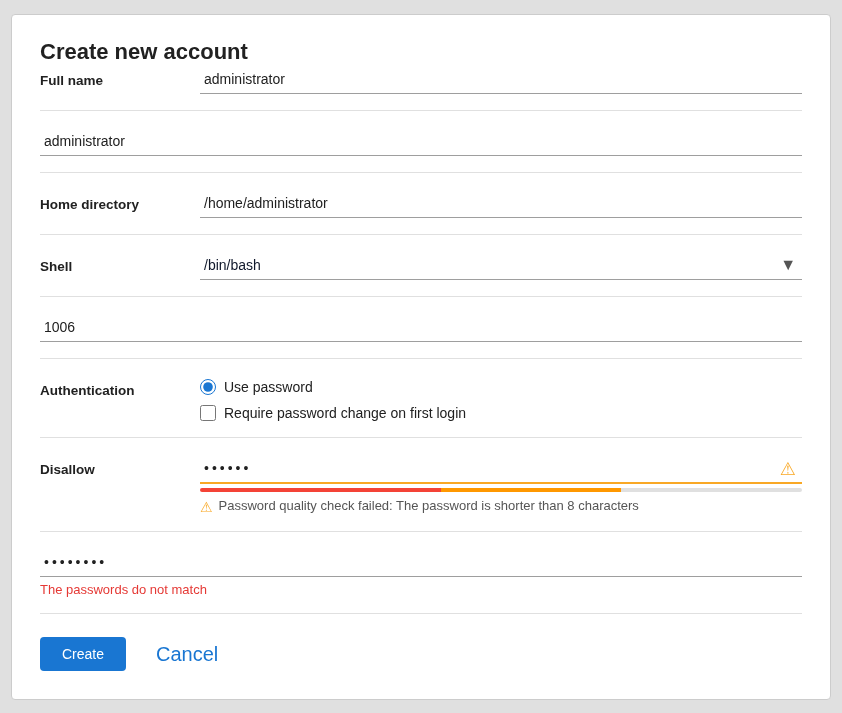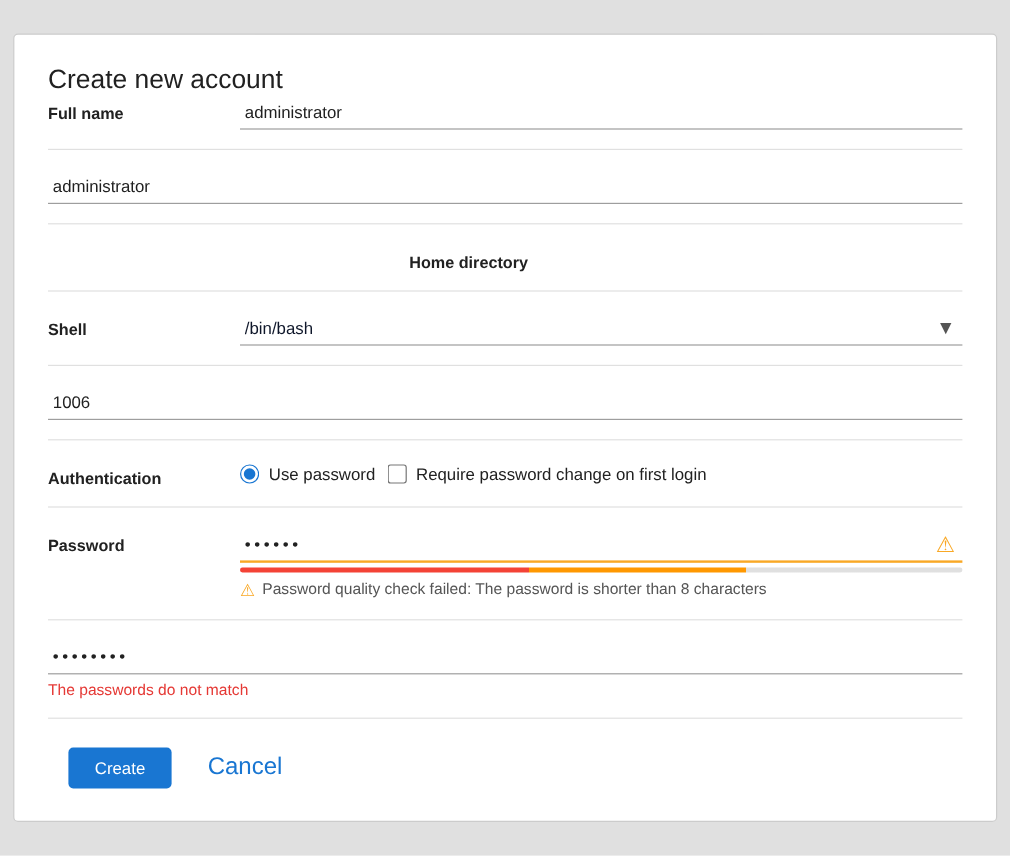--- a/index.html
+++ b/index.html
@@ -15,30 +15,29 @@
     }
     .dialog {
       background: #fff;
       border: 1px solid #ccc;
       border-radius: 4px;
       width: 820px;
       padding: 24px 28px 24px 28px;
     }
     .dialog-title {
       font-size: 22px;
-      font-weight: 400;
+      font-weight: 700;
       color: #212121;
     }
     .form-row {
       display: flex;
       align-items: flex-start;
       margin-bottom: 16px;
       padding-bottom: 16px;
       border-bottom: 1px solid #e0e0e0;
-      justify-content: center;
     }
     .form-row:last-of-type {
       border-bottom: none;
     }
     .form-label {
       width: 160px;
       min-width: 160px;
       padding-top: 8px;
       font-weight: 700;
       font-size: 13.5px;
@@ -78,21 +77,21 @@
       position: absolute;
       right: 6px;
       top: 50%;
       transform: translateY(-50%);
       pointer-events: none;
       color: #555;
       font-size: 16px;
     }
     .auth-options {
       display: flex;
-      flex-direction: row;
+      flex-direction: column;
       gap: 10px;
       padding-top: 4px;
     }
     .radio-row, .checkbox-row {
       display: flex;
       align-items: center;
       gap: 8px;
       font-size: 14px;
     }
     .radio-row input[type="radio"],
@@ -173,21 +172,20 @@
     .mismatch-msg {
       color: #e53935;
       font-size: 13px;
       margin-top: 5px;
     }
     .button-row {
       display: flex;
       align-items: center;
       gap: 16px;
       margin-top: 20px;
-      margin-left: 17px;
     }
     .btn-create {
       background: #1976d2;
       color: #fff;
       border: none;
       border-radius: 4px;
       padding: 9px 22px;
       font-size: 14px;
       font-weight: 500;
       cursor: pointer;
@@ -217,20 +215,23 @@
   </div>
 
   <div class="form-row">
     <div class="form-field">
       <input class="form-input" type="text" value="administrator" style="">
     </div>
   </div>
 
   <div class="form-row">
     <div class="form-label">Home directory</div>
+    <div class="form-field">
+      <input class="form-input" type="text" value="/home/administrator" style="">
+    </div>
   </div>
 
   <div class="form-row">
     <div class="form-label">Shell</div>
     <div class="form-field">
       <div class="form-select-wrapper">
         <select class="form-select">
           <option value="/bin/bash">/bin/bash</option>
           <option value="/bin/sh">/bin/sh</option>
           <option value="/bin/zsh">/bin/zsh</option>
@@ -255,21 +256,21 @@
         <label for="use-password">Use password</label>
       </div>
       <div class="checkbox-row">
         <input type="checkbox" id="require-change" style="">
         <label for="require-change">Require password change on first login</label>
       </div>
     </div>
   </div>
 
   <div class="form-row">
-    <div class="form-label">Password</div>
+    <div class="form-label">Disallow</div>
     <div class="form-field">
       <div class="password-wrapper">
         <input class="password-input-warning" type="password" value="aaaaaa" style="">
         <span class="warning-icon-right">⚠</span>
       </div>
       <div class="password-strength-bar"></div>
       <div class="password-warning-msg">
         <span class="warning-triangle">⚠</span>
         <span>Password quality check failed: The password is shorter than 8 characters</span>
       </div>

